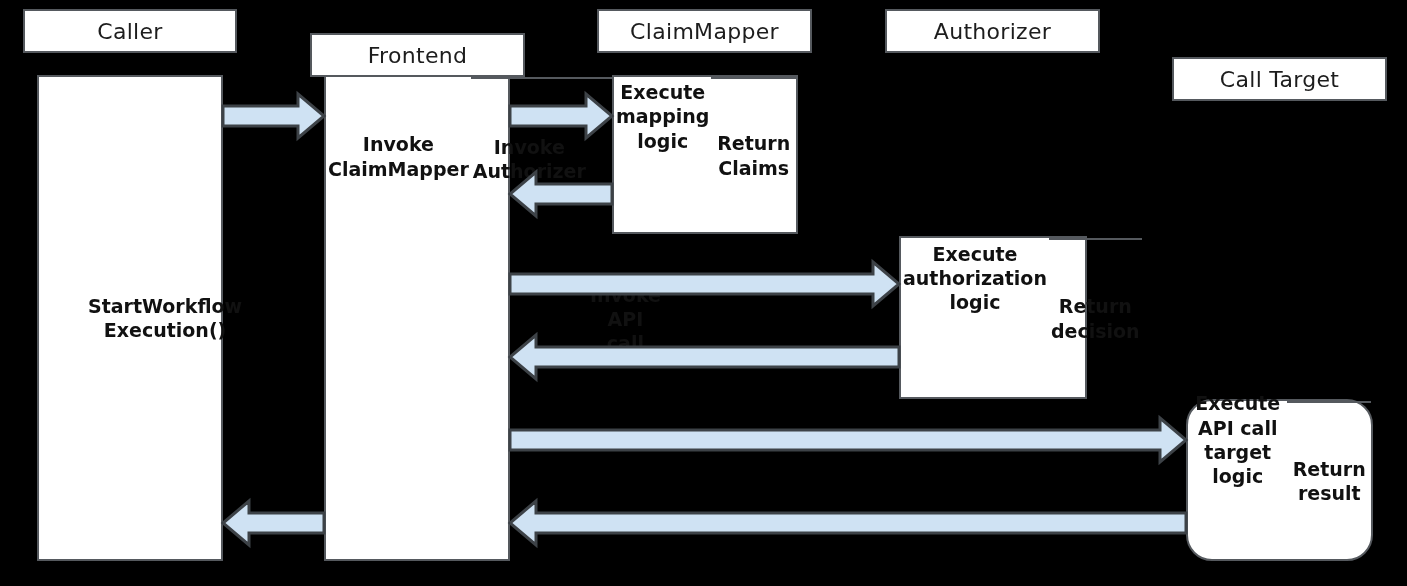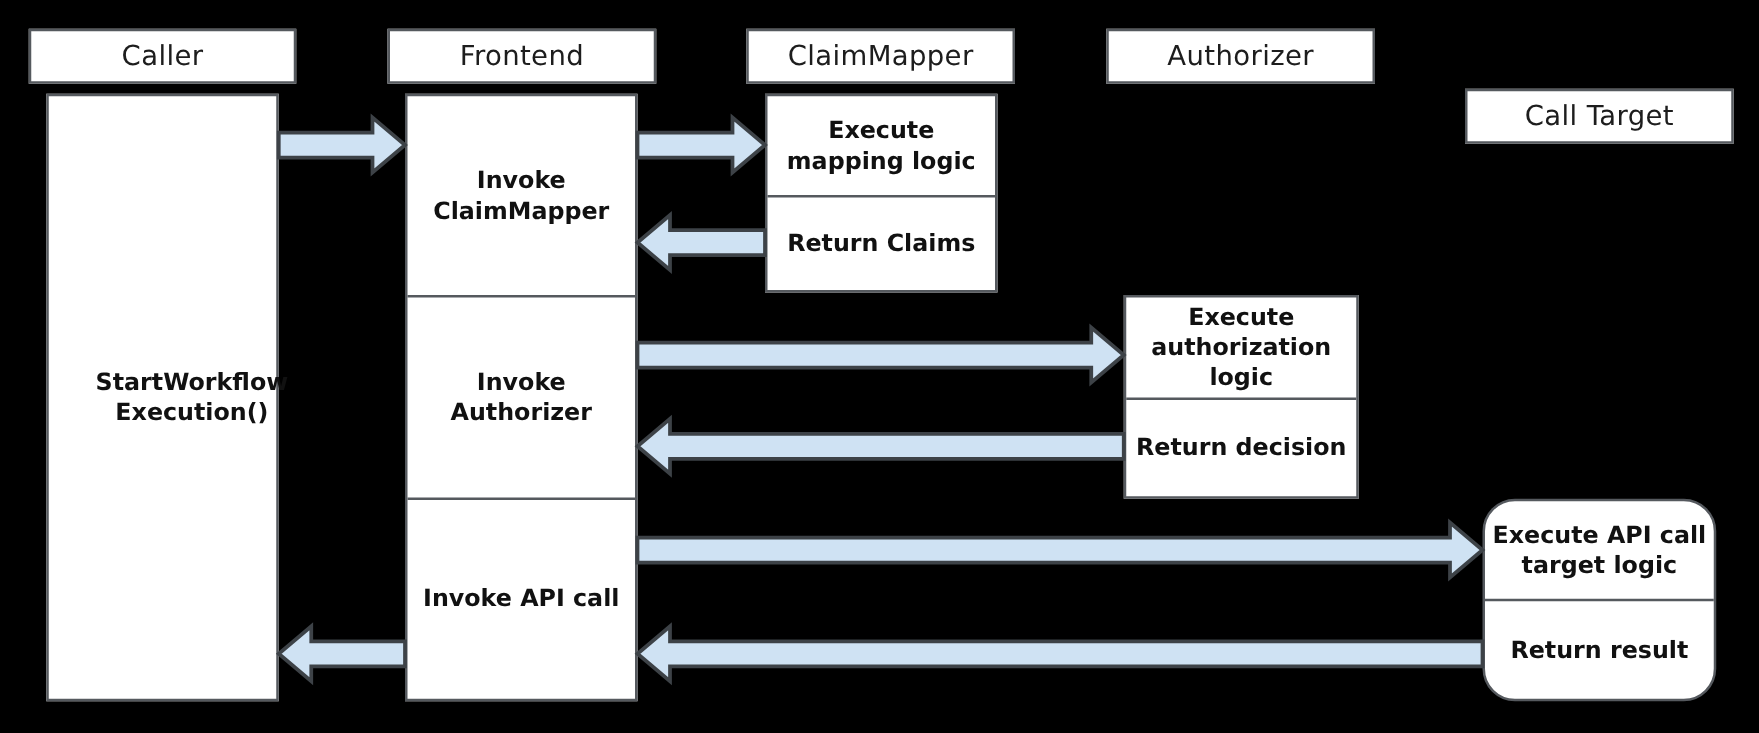--- a/index.html
+++ b/index.html
@@ -5,40 +5,40 @@
 <style>
   html,body{margin:0;padding:0;background:#000;}
   .canvas{
     position:relative;
     width:1407px;height:586px;
     background:var(--bg,#000000);
     font-family:"DejaVu Sans","Liberation Sans",sans-serif;
     overflow:hidden;
   }
   .hdr{
-    position:absolute;top:23px;height:44px;
+    position:absolute;top:9px;height:44px;
     background:var(--box-fill,#ffffff);
     border:2px solid var(--box-border,#55595e);
     box-sizing:border-box;
     display:flex;align-items:center;justify-content:center;
     font-size:22px;font-weight:400;color:#1d1d1d;
     letter-spacing:.3px;
   }
   .hdr-caller{left:23px;width:214px;}
-  .hdr-frontend{left:310px;width:215px;}
+  .hdr-frontend{left:310px;width:215px;margin-top:24px;}
   .hdr-claimmapper{left:597px;width:215px;}
   .hdr-authorizer{left:885px;width:215px;}
   .hdr-calltarget{left:1172px;width:215px;margin-top:48px;}
 
   .activation{
     position:absolute;
     background:var(--box-fill,#ffffff);
     border:2px solid var(--box-border,#55595e);
     box-sizing:border-box;
-    display:flex;flex-direction:column;
+    display:flex;flex-direction:row;
   }
   .act-caller{left:37px;top:75px;width:186px;height:486px;padding-left:47px;}
   .act-frontend{left:324px;top:75px;width:186px;height:486px;}
   .act-claimmapper{left:612px;top:75px;width:186px;height:159px;}
   .act-authorizer{left:899px;top:236px;width:188px;height:163px;}
   .act-calltarget{left:1186px;top:399px;width:187px;height:162px;border-radius:26px;}
 
   .seg{
     display:flex;align-items:center;justify-content:center;
     text-align:center;

